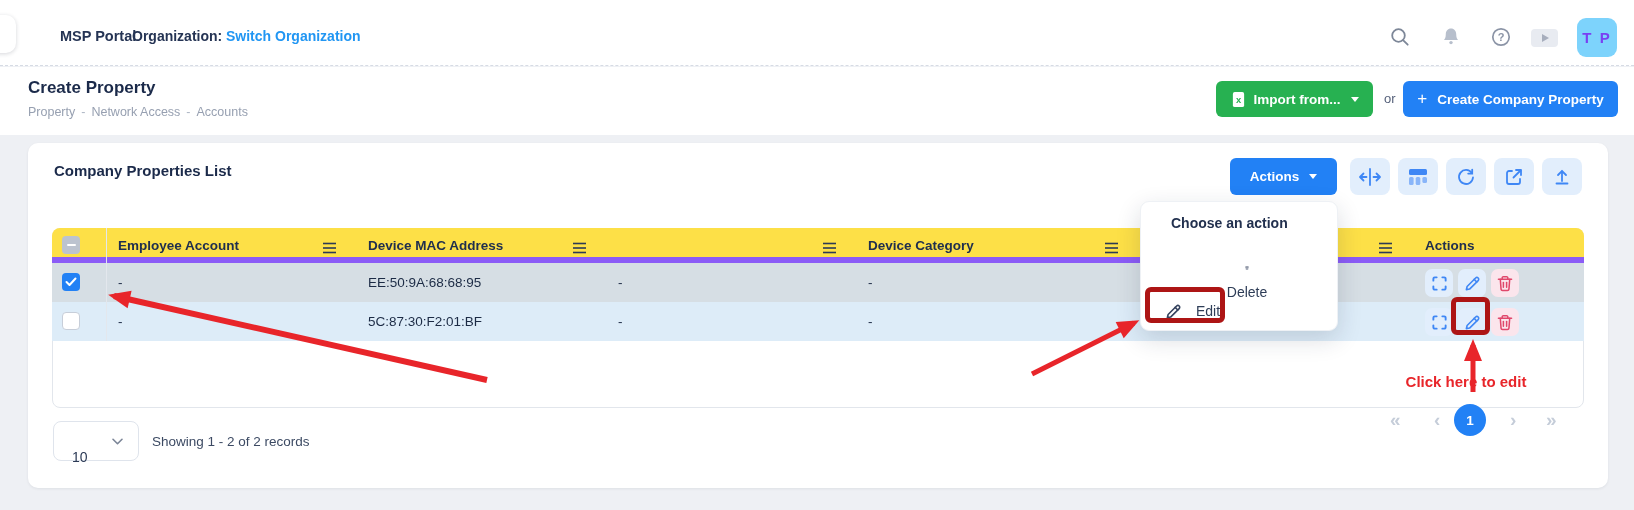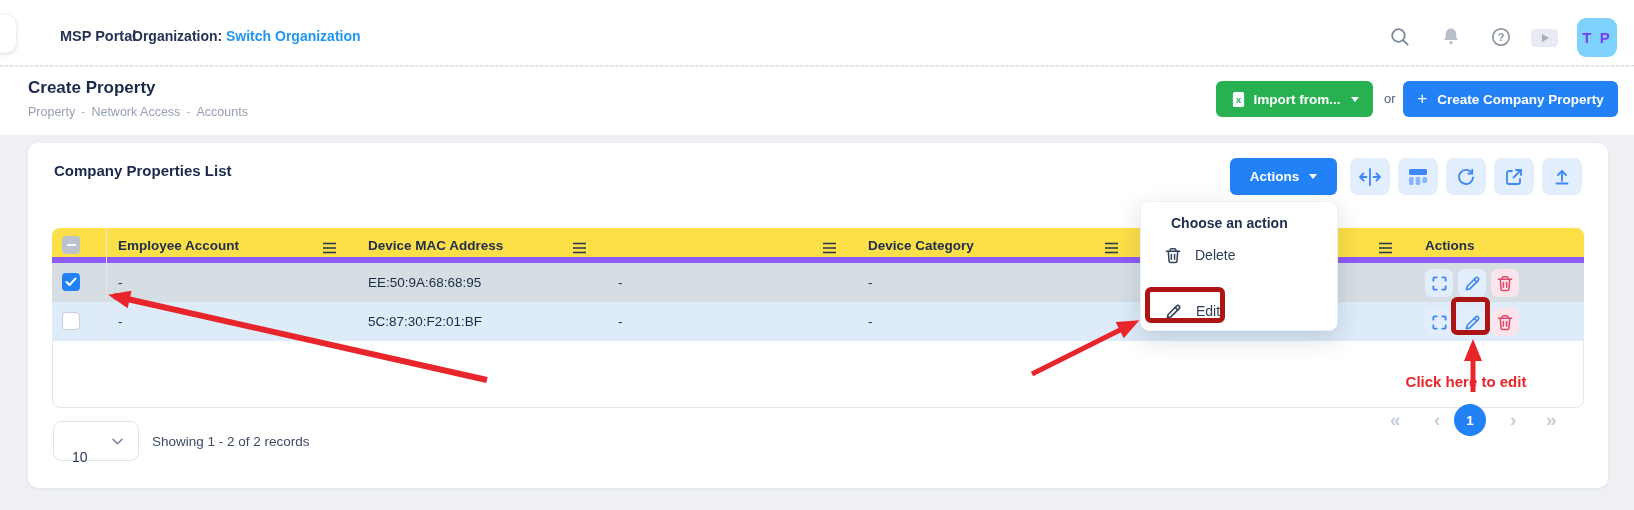--- a/index.html
+++ b/index.html
@@ -52,21 +52,21 @@
   .cb-dash { width:9px; height:2.5px; background:#fff; border-radius:1px; }
   .col-sep { position:absolute; left:106px; top:228px; width:1px; height:113px; background:#e3e7ed; }
   .row-btn { position:absolute; width:28px; height:28px; border:none; border-radius:7px; display:flex; align-items:center; justify-content:center; cursor:pointer; }
   .rb-blue { background:#e2eefc; color:#3f87f5; }
   .rb-red { background:#fbe5ec; color:#e0476b; }
 
   
   .menu { position:absolute; left:1140px; top:201px; width:198px; height:130px; background:#fff; border:1px solid #eef1f5; border-radius:9px; box-shadow:0 8px 24px rgba(25,35,60,.16); z-index:20; }
   .menu-title { position:absolute; left:20px; top:13px; font-size:14px; font-weight:700; color:#22304e;margin-left:10px; }
   .menu-item { position:absolute; left:10px; width:178px; height:34px; display:flex; align-items:center; gap:14px; padding-left:14px; color:#2e3d57; font-size:14px; cursor:pointer; border-radius:6px; }
-  .mi-delete { top:36px; }
+  .mi-delete { top:64px;flex-direction:column; }
   .mi-edit { top:92px; }
 
   
   .hl-box { position:absolute; border:5px solid var(--highlight-red); border-radius:6px; z-index:25; pointer-events:none; }
   .hl-edit { left:1145px; top:287px; width:80px; height:36px; }
   .hl-pencil { left:1451px; top:297px; width:39px; height:38px; }
   .ann-text { position:absolute; color:var(--annotation-red); font-weight:700; font-size:15px; text-align:center; z-index:26; line-height:19px; }
   .hint-main { left:460px; top:362px; width:566px; }
   .hint-click { left:1398px; top:372px; width:136px; }
   .arrows { position:absolute; left:0; top:0; z-index:24; pointer-events:none; }

